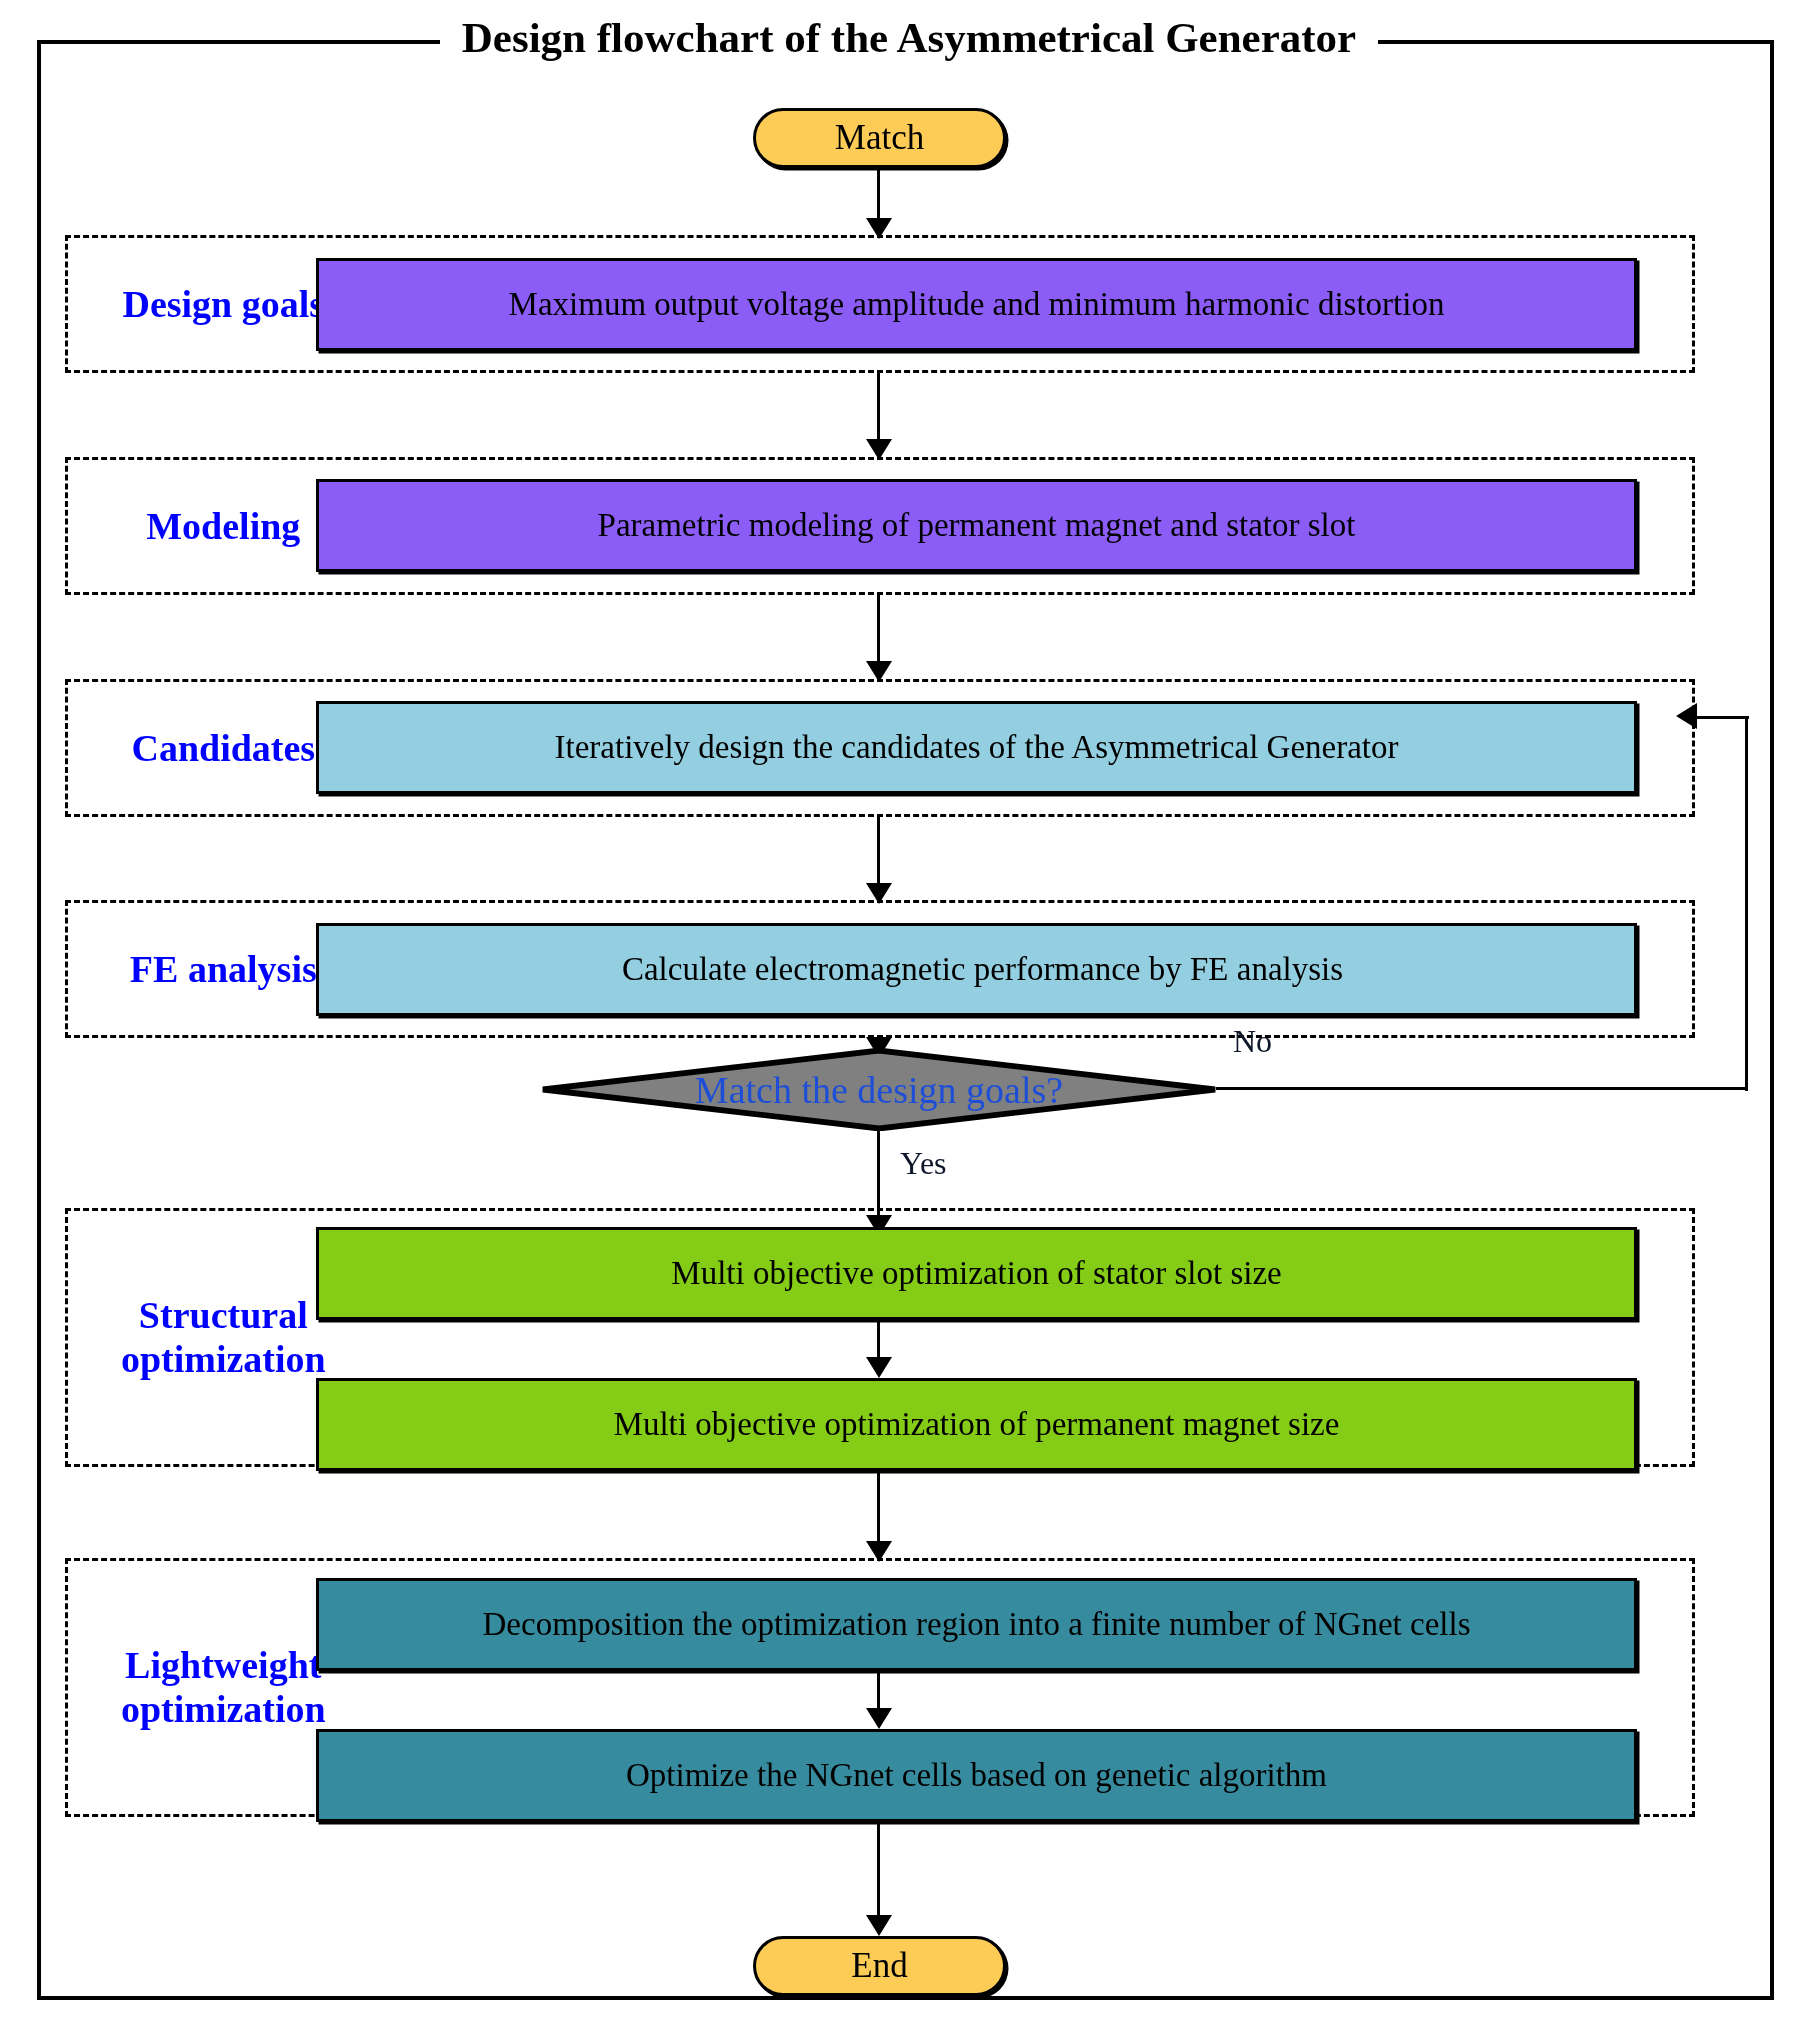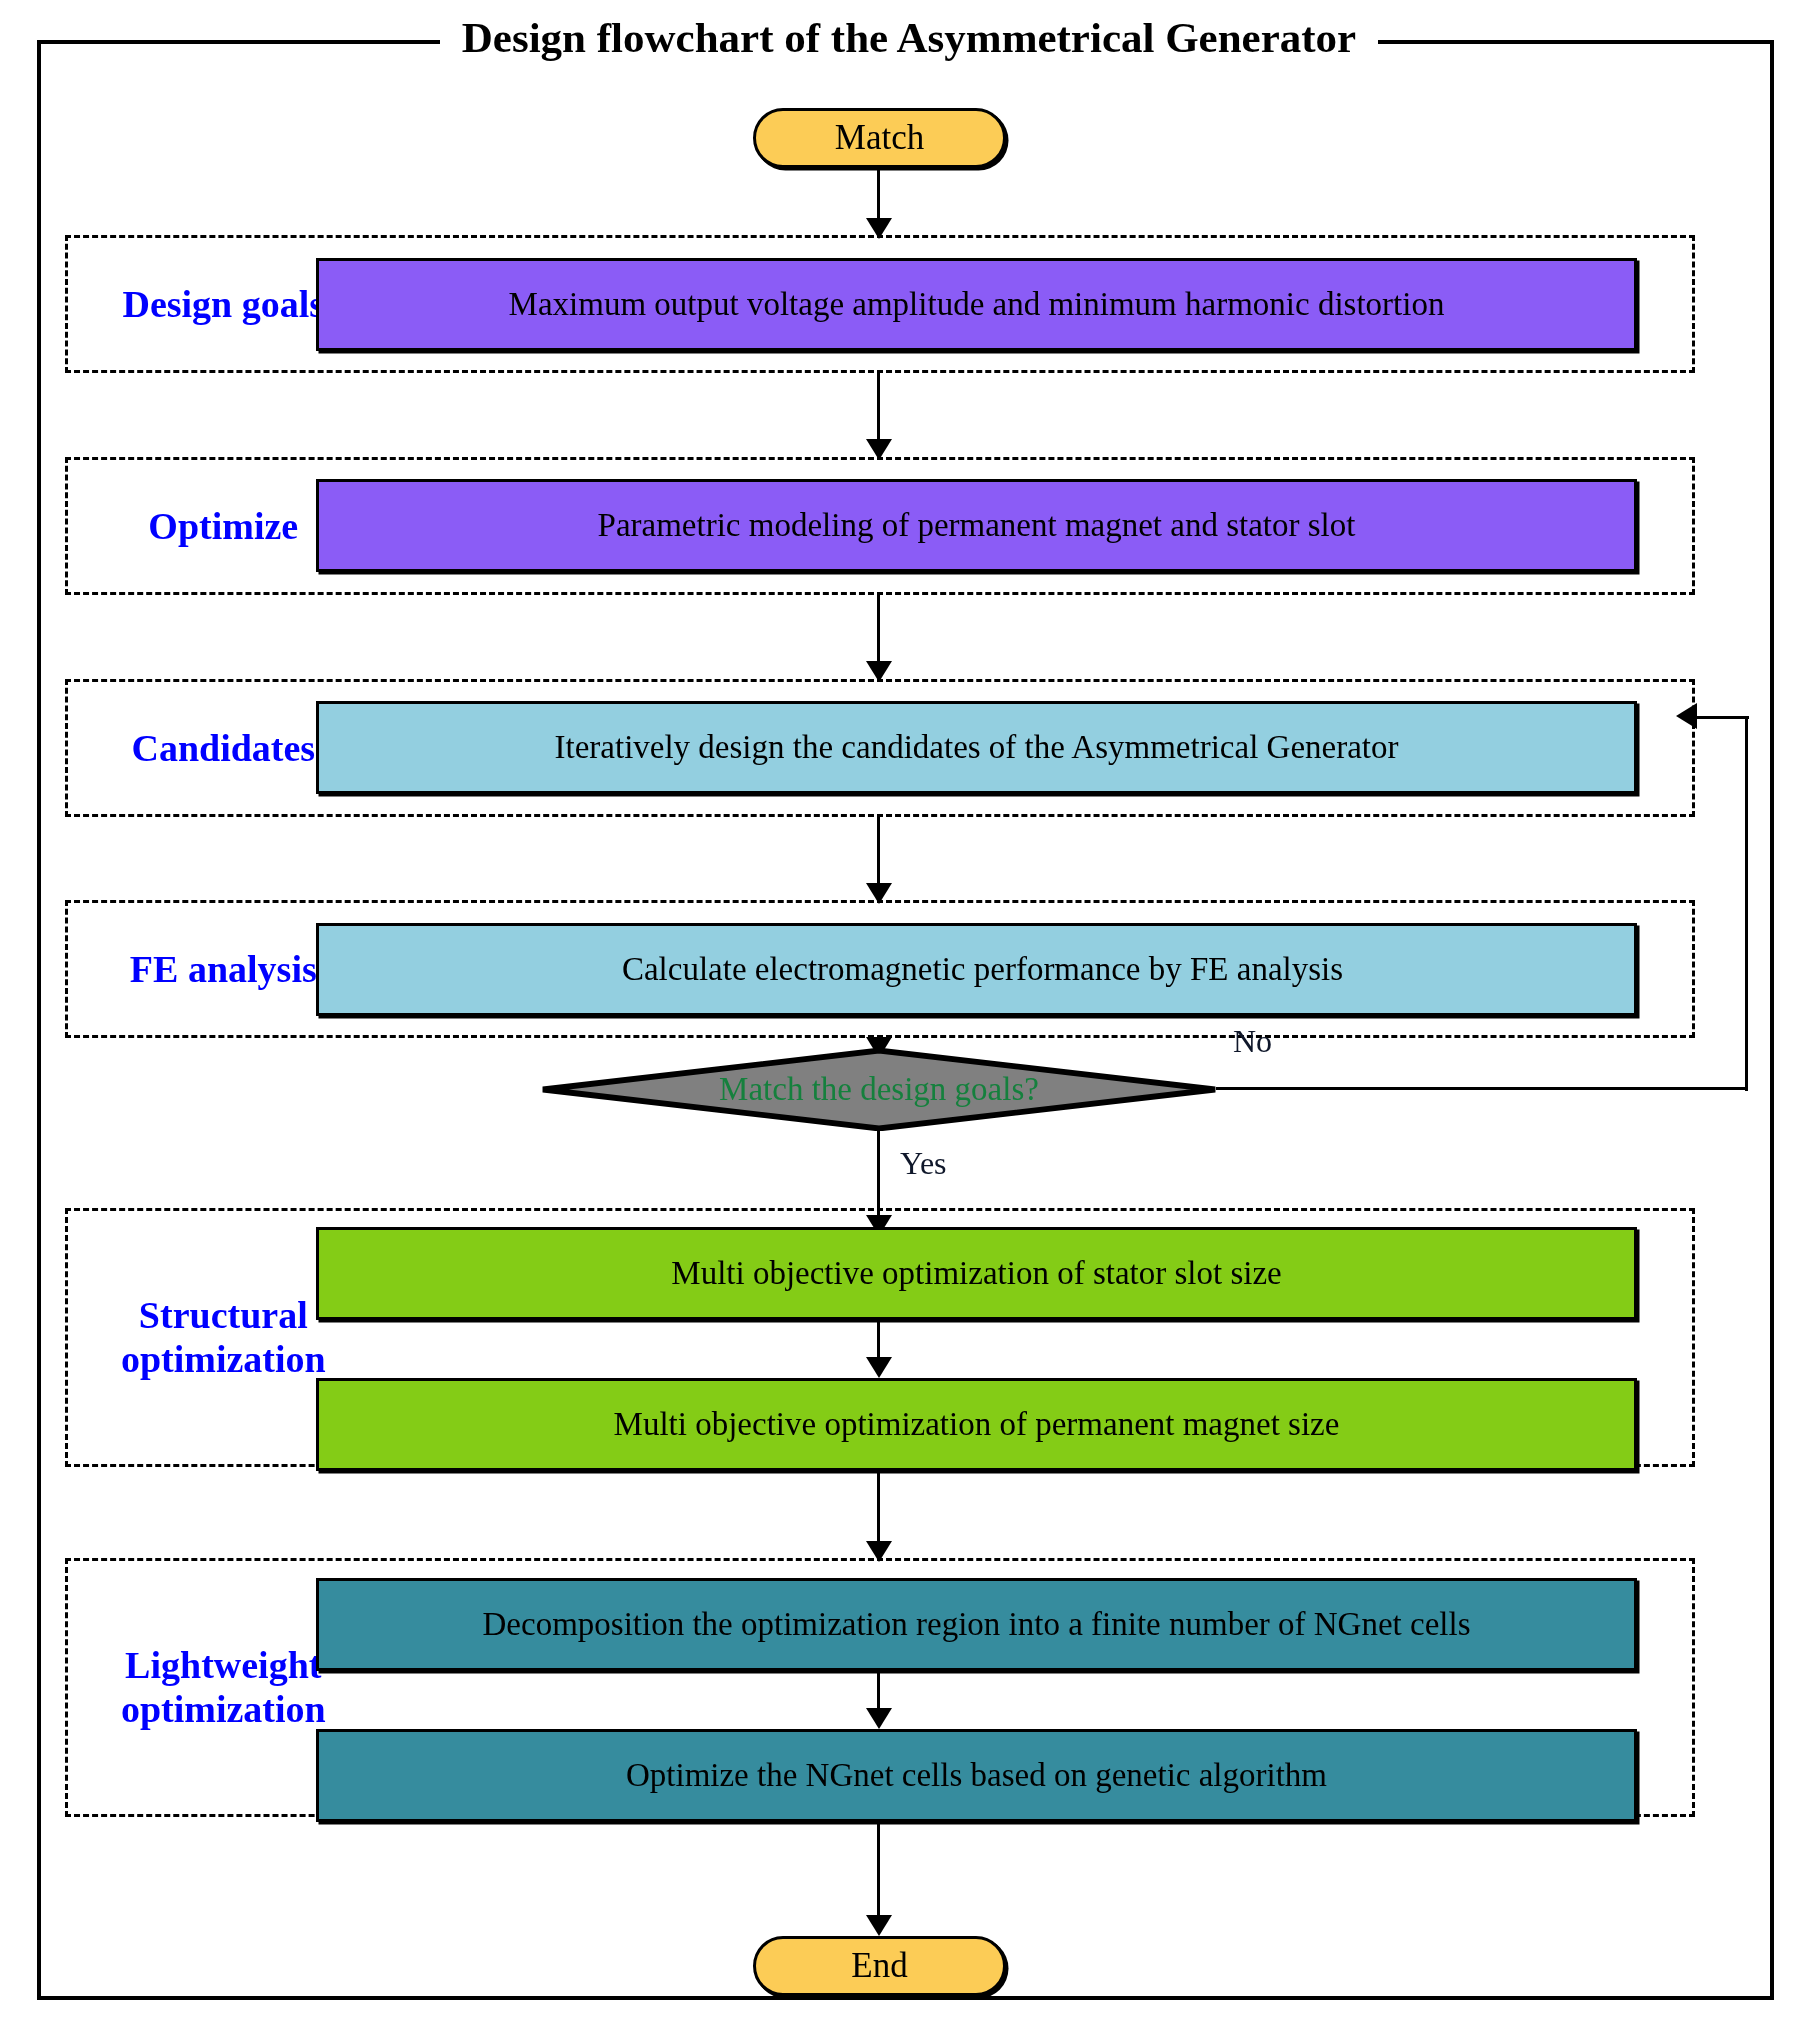--- a/index.html
+++ b/index.html
@@ -114,22 +114,22 @@
     height: 83px;
   }
   #decision svg { display: block; }
   #decision-text {
     position: absolute;
     left: 0; top: 0;
     width: 678px; height: 83px;
     display: flex;
     align-items: center;
     justify-content: center;
-    font-size: 33px;
-    color: #15803d;
+    font-size: 38px;
+    color: #1d4ed8;
   }
 
   
   .vline {
     position: absolute;
     width: 3.3px;
     background: #000000;
     left: 877px;
   }
   .arrowhead {
@@ -184,21 +184,21 @@
   <div class="group-label">Design goals</div>
 </div>
 <div class="pbox fill-l1" style="top:258px; height:93px;">
   <span>Maximum output voltage amplitude and minimum harmonic distortion</span>
 </div>
 
 <div class="vline" style="top:373px; height:78px;"></div>
 <div class="arrowhead" style="top:439px;"></div>
 
 <div class="group" style="top:457px; height:138px;">
-  <div class="group-label">Optimize</div>
+  <div class="group-label">Modeling</div>
 </div>
 <div class="pbox fill-l1" style="top:479px; height:93px;">
   <span>Parametric modeling of permanent magnet and stator slot</span>
 </div>
 
 <div class="vline" style="top:595px; height:78px;"></div>
 <div class="arrowhead" style="top:661px;"></div>
 
 <div class="group" style="top:679px; height:138px;">
   <div class="group-label">Candidates</div>

